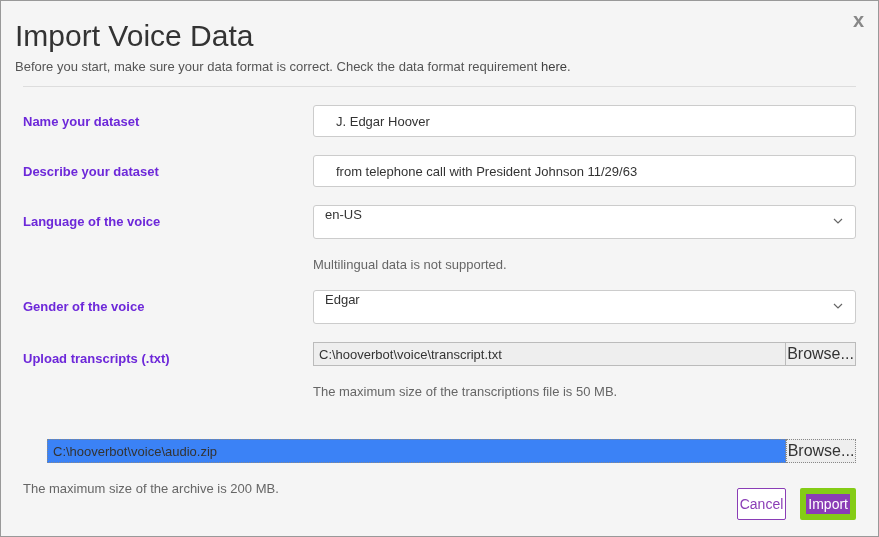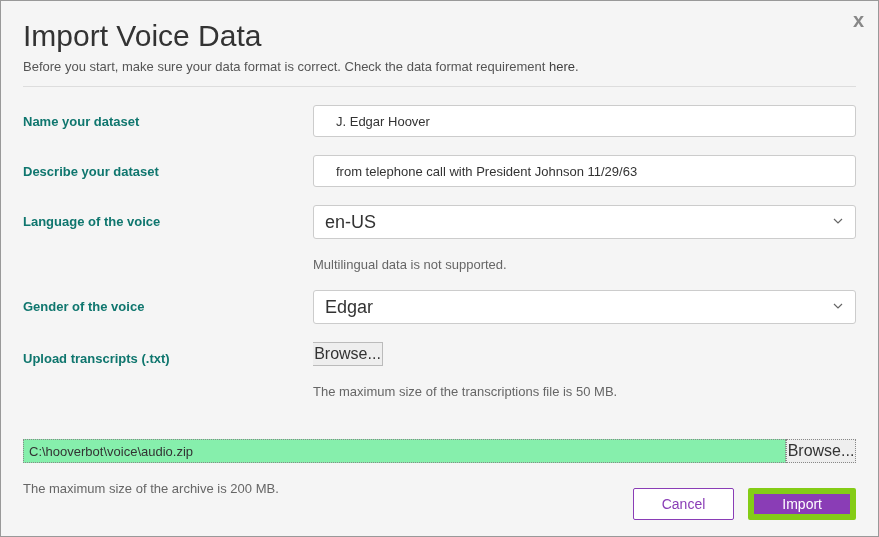--- a/index.html
+++ b/index.html
@@ -26,21 +26,21 @@
       position: absolute;
       top: 8px;
       right: 14px;
       font-size: 20px;
       font-weight: bold;
       color: #888;
       cursor: pointer;
       font-family: Arial, sans-serif;
     }
     .header {
-      padding: 18px 22px 12px 22px;
+      padding: 18px 22px 12px 14px;
     }
     .title {
       font-size: 30px;
       font-weight: 400;
       color: #333;
       margin-bottom: 6px;
     }
     .subtitle {
       font-size: 13px;
       color: #555;
@@ -63,21 +63,21 @@
       margin-bottom: 18px;
     }
     .label-col {
       width: 290px;
       flex-shrink: 0;
       padding-top: 7px;
     }
     .label {
       font-size: 13px;
       font-weight: 700;
-      color: #0f766e;
+      color: #6d28d9;
     }
     .input-col {
       flex: 1;
     }
     .text-input {
       width: 100%;
       height: 32px;
       border: 1px solid #ccc;
       border-radius: 3px;
       padding: 0 22px;
@@ -89,25 +89,25 @@
     .select-wrap {
       position: relative;
       width: 100%;
     }
     .select-input {
       width: 100%;
       height: 32px;
       border: 1px solid #ccc;
       border-radius: 3px;
       padding: 16px 11px;
-      font-size: 18px;
-      color: #333;
-      background: #fff;
-      display: flex;
-      align-items: center;
+      font-size: 13px;
+      color: #333;
+      background: #fff;
+      display: flex;
+      align-items: flex-end;
       cursor: pointer;
     }
     .chevron {
       position: absolute;
       right: 12px;
       top: 50%;
       transform: translateY(-50%);
       pointer-events: none;
     }
     .helper-text {
@@ -127,21 +127,22 @@
       padding: 0 5px;
       font-size: 13px;
       color: #333;
       display: flex;
       align-items: center;
       font-family: inherit;
       overflow: hidden;
     }
     .file-path.dotted {
       border: 1px dotted #888;
-      background: #86efac;
+      background: #3b82f6;
+      margin-left: 24px;
     }
     .browse-btn {
       width: 70px;
       height: 24px;
       border: 1px solid #bbb;
       border-left: none;
       background: #eee;
       font-size: 16px;
       color: #333;
       cursor: pointer;
@@ -159,21 +160,21 @@
     }
     .footer {
       position: absolute;
       bottom: 16px;
       right: 22px;
       display: flex;
       gap: 14px;
     }
     .btn {
       height: 32px;
-      padding: 0 28px;
+      padding: 0 2px;
       font-size: 14px;
       font-family: inherit;
       cursor: pointer;
       border-radius: 2px;
     }
     .btn-cancel {
       background: #fff;
       border: 1px solid #8a3db6;
       color: #8a3db6;
     }
@@ -255,20 +256,21 @@
         </div>
       </div>
     </div>
 
     <div class="form-row">
       <div class="label-col">
         <span class="label">Upload transcripts (.txt)</span>
       </div>
       <div class="input-col">
         <div class="file-row">
+          <div class="file-path">C:\hooverbot\voice\transcript.txt</div>
           <button class="browse-btn">Browse...</button>
         </div>
         <div class="helper-text">The maximum size of the transcriptions file is 50 MB.</div>
       </div>
     </div>
 
     <div class="section-gap"></div>
 
     <div class="form-row">
       <div class="input-col">

